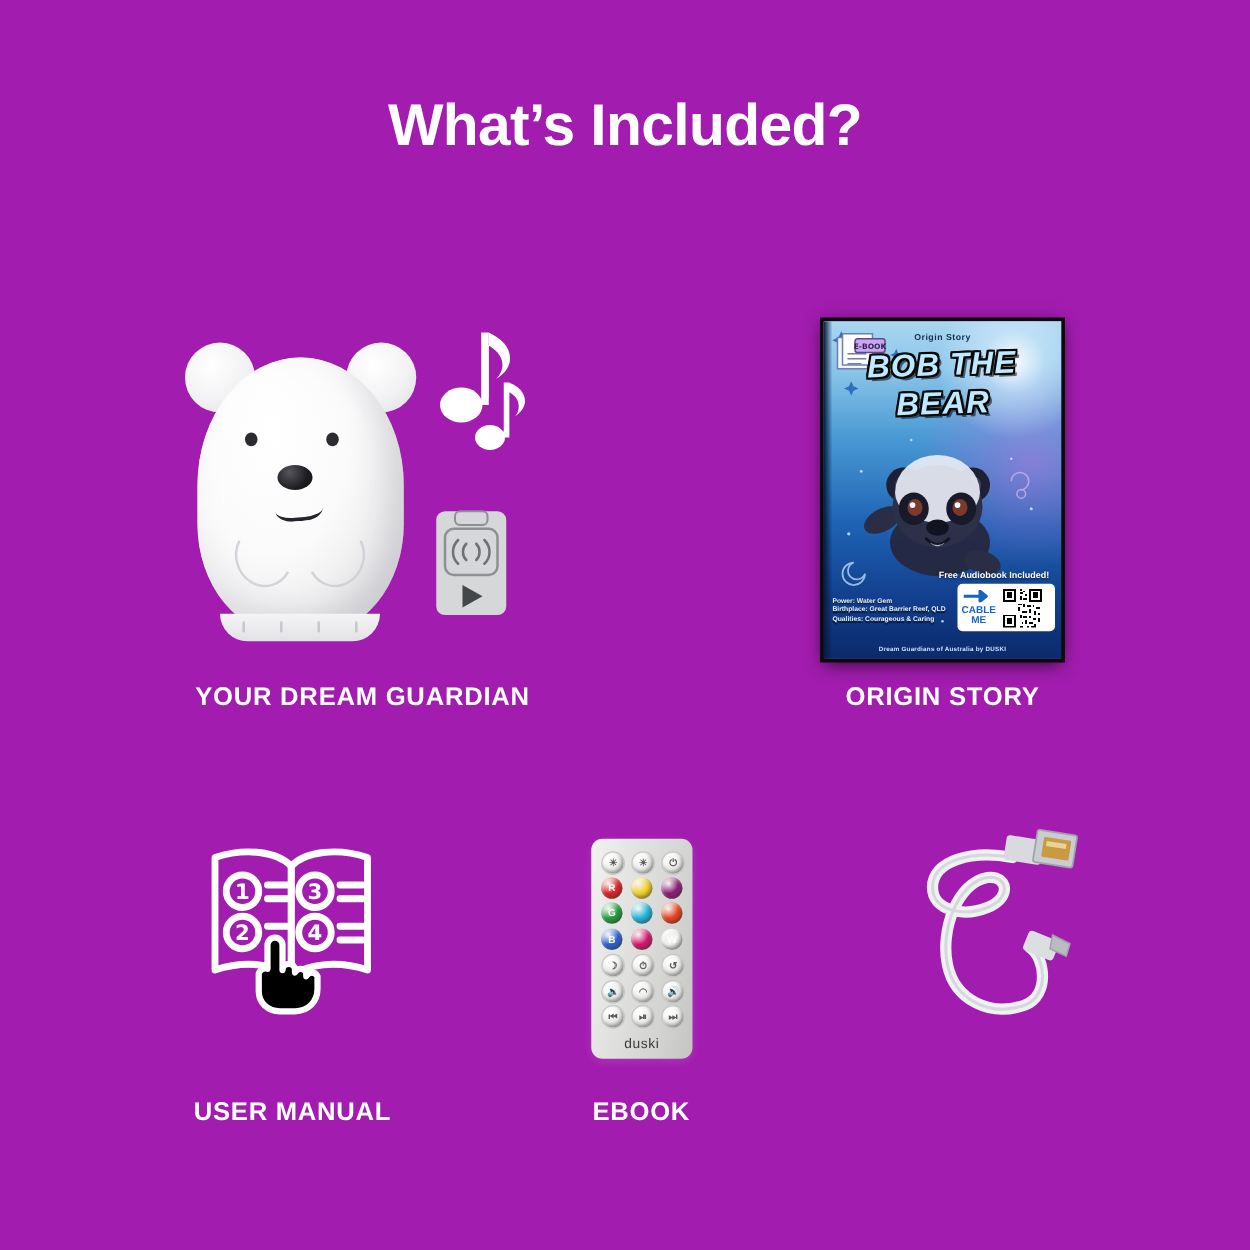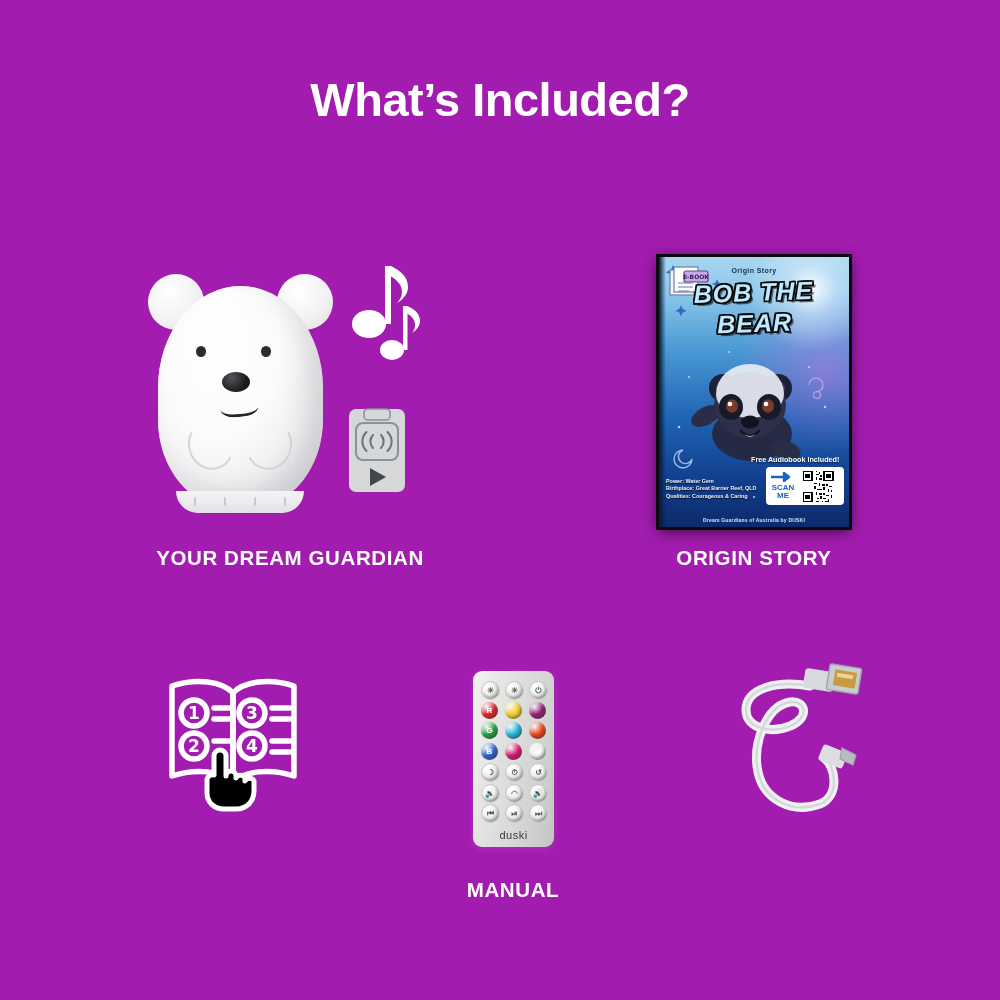--- a/index.html
+++ b/index.html
@@ -273,21 +273,21 @@
 Birthplace: Great Barrier Reef, QLD
 Qualities: Courageous &amp; Caring</div>
 
     <div class="bk-audio">Free Audiobook Included!</div>
 
     <div class="scanbox">
       <div class="scan-left">
         <svg viewBox="0 0 26 10" width="26" height="10">
           <path d="M1 5 h17 M14 1 l5 4 -5 4 z" stroke="#1565c0" stroke-width="2.4" fill="#1565c0" stroke-linejoin="round"></path>
         </svg>
-        <div style="white-space:pre-line;line-height:8.5px;">SCAN ME</div>
+        <div style="white-space:pre-line;line-height:8.5px;">CABLE ME</div>
       </div>
       <svg class="qr" viewBox="0 0 21 21" shape-rendering="crispEdges">
         <rect width="21" height="21" fill="#fff"></rect>
         <g fill="#000">
           <path d="M0 0h7v7H0zm1 1v5h5V1z"></path>
             <rect x="2" y="2" width="3" height="3"></rect>
           <path d="M14 0h7v7h-7zm1 1v5h5V1z"></path>
             <rect x="16" y="2" width="3" height="3"></rect>
           <path d="M0 14h7v7H0zm1 1v5h5v-5z"></path>
             <rect x="2" y="16" width="3" height="3"></rect>
@@ -345,20 +345,21 @@
       <text x="38" y="51" font-family="DejaVu Sans, sans-serif" font-size="17" font-weight="bold" fill="#fff" text-anchor="middle">1</text>
       <text x="38" y="84" font-family="DejaVu Sans, sans-serif" font-size="17" font-weight="bold" fill="#fff" text-anchor="middle">2</text>
       <text x="96" y="51" font-family="DejaVu Sans, sans-serif" font-size="17" font-weight="bold" fill="#fff" text-anchor="middle">3</text>
       <text x="96" y="84" font-family="DejaVu Sans, sans-serif" font-size="17" font-weight="bold" fill="#fff" text-anchor="middle">4</text>
       <g fill="#000" stroke="#ffffff" stroke-width="5" stroke-linejoin="round" stroke-linecap="round">
         <path d="M58 88 a6 6 0 0 1 12 0 v20 a5 5 0 0 1 10 0 v2 a5 5 0 0 1 9 0 v3 a5 5 0 0 1 9 0
                  v10 c0 10 -7 18 -18 18 h-12 c-10 0 -17 -7 -17 -16 v-14 a5.5 5.5 0 0 1 7 -4 z"></path>
       </g>
     </svg>
   </div>
+  <div class="caption" style="left:54px;top:874px;width:360px;">USER MANUAL</div>
 
   <div class="remote">
     <div id="remote-buttons">
         <div class="rbtn grey" style="left: 8px; top: 10px;">☀</div>
         <div class="rbtn grey" style="left: 32px; top: 10px;">☀</div>
         <div class="rbtn grey" style="left: 56px; top: 10px;">⏻</div>
         <div class="rbtn" style="left: 8px; top: 30.5px; background: radial-gradient(circle at 34% 28%, rgba(255, 255, 255, 0.75) 0%, rgb(224, 32, 32) 48%, rgba(0, 0, 0, 0.35) 140%);">R</div>
         <div class="rbtn" style="left: 32px; top: 30.5px; background: radial-gradient(circle at 34% 28%, rgba(255, 255, 255, 0.75) 0%, rgb(242, 207, 39) 48%, rgba(0, 0, 0, 0.35) 140%);"></div>
         <div class="rbtn" style="left: 56px; top: 30.5px; background: radial-gradient(circle at 34% 28%, rgba(255, 255, 255, 0.75) 0%, rgb(142, 28, 116) 48%, rgba(0, 0, 0, 0.35) 140%);"></div>
         <div class="rbtn" style="left: 8px; top: 51px; background: radial-gradient(circle at 34% 28%, rgba(255, 255, 255, 0.75) 0%, rgb(31, 157, 58) 48%, rgba(0, 0, 0, 0.35) 140%);">G</div>
@@ -372,21 +373,21 @@
         <div class="rbtn grey" style="left: 56px; top: 92px;">↺</div>
         <div class="rbtn grey" style="left: 8px; top: 112.5px;">🔉</div>
         <div class="rbtn grey" style="left: 32px; top: 112.5px;">◠</div>
         <div class="rbtn grey" style="left: 56px; top: 112.5px;">🔊</div>
         <div class="rbtn grey" style="left: 8px; top: 133px;">⏮</div>
         <div class="rbtn grey" style="left: 32px; top: 133px;">⏯</div>
         <div class="rbtn grey" style="left: 56px; top: 133px;">⏭</div>
       </div>
     <div class="rbrand">duski</div>
   </div>
-  <div class="caption" style="left:363px;top:874px;width:300px;">MANUAL</div>
+  <div class="caption" style="left:363px;top:874px;width:300px;">EBOOK</div>
 
   <div class="usb">
     <svg viewBox="0 0 142 162" width="142" height="162">
       <g fill="none" stroke="#f0f1f3" stroke-width="9" stroke-linecap="round">
         <path d="M82 24 C50 18 18 26 18 48 C18 66 42 72 62 64 C82 56 78 38 62 40
                  C38 44 24 82 30 110 C36 138 64 152 92 142 C112 134 108 104 96 96"></path>
       </g>
       <g fill="none" stroke="#cfd2d6" stroke-width="2.4" stroke-linecap="round" opacity=".85">
         <path d="M82 24 C50 18 18 26 18 48 C18 66 42 72 62 64 C82 56 78 38 62 40
                  C38 44 24 82 30 110 C36 138 64 152 92 142 C112 134 108 104 96 96"></path>

